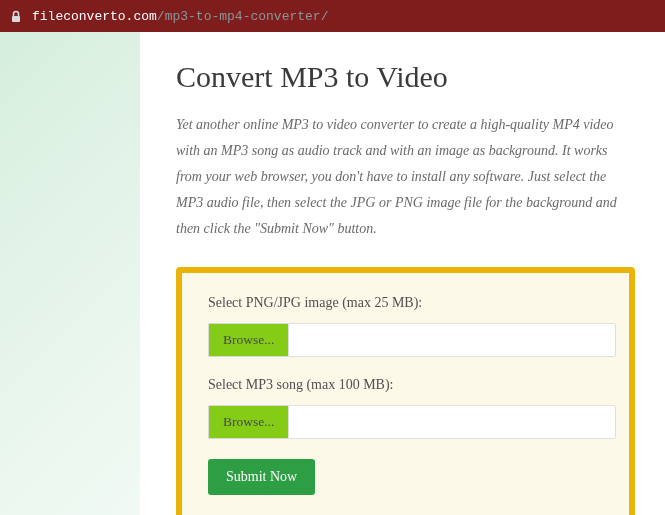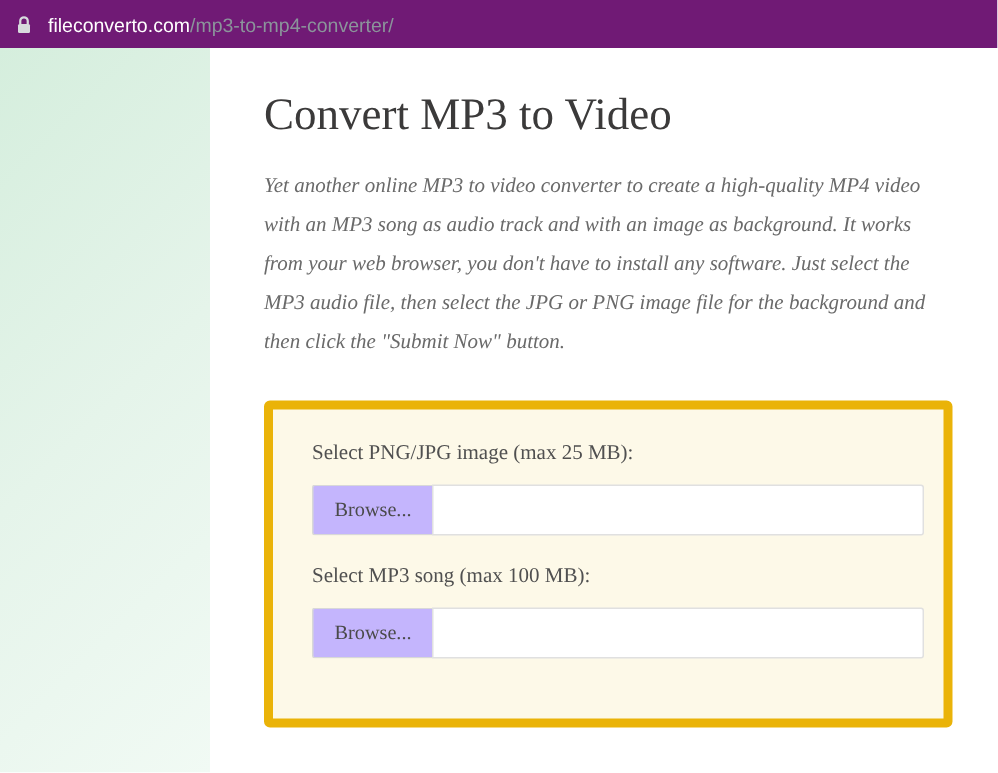--- a/index.html
+++ b/index.html
@@ -5,26 +5,26 @@
     * { margin: 0; padding: 0; box-sizing: border-box; }
     body {
       font-family: Georgia, 'Times New Roman', serif;
       width: 665px;
       height: 515px;
       background: #fff;
       overflow: hidden;
     }
     .addr-bar {
       height: 32px;
-      background: #701a75;
+      background: #7f1d1d;
       display: flex;
       align-items: center;
       padding: 0 10px;
       color: #fff;
-      font-family: Liberation Sans, sans-serif;
+      font-family: Liberation Mono, monospace;
       font-size: 13px;
     }
     .lock-icon {
       display: inline-flex;
       align-items: center;
       margin-right: 10px;
     }
     .url-host { color: #fff; }
     .url-path { color: #8b949b; }
     .page {
@@ -67,21 +67,21 @@
       font-size: 14px;
       color: #505050;
       margin-bottom: 12px;
       font-family: Georgia, serif;
     }
     .file-row {
       display: flex;
       margin-bottom: 20px;
     }
     .browse-btn {
-      background: #c4b5fd;
+      background: #84cc16;
       border: 1px solid #d8d8d8;
       border-right: none;
       padding: 8px 14px;
       font-size: 13.5px;
       color: #4a4a4a;
       cursor: pointer;
       font-family: Georgia, serif;
       border-radius: 2px 0 0 2px;
     }
     .file-display {
@@ -131,15 +131,16 @@
         <button class="browse-btn">Browse...</button>
         <div class="file-display"></div>
       </div>
 
       <div class="field-label">Select MP3 song (max 100 MB):</div>
       <div class="file-row">
         <button class="browse-btn">Browse...</button>
         <div class="file-display"></div>
       </div>
 
+      <button class="submit-btn">Submit Now</button>
     </div>
   </div>
 </div>
 
 </body></html>

